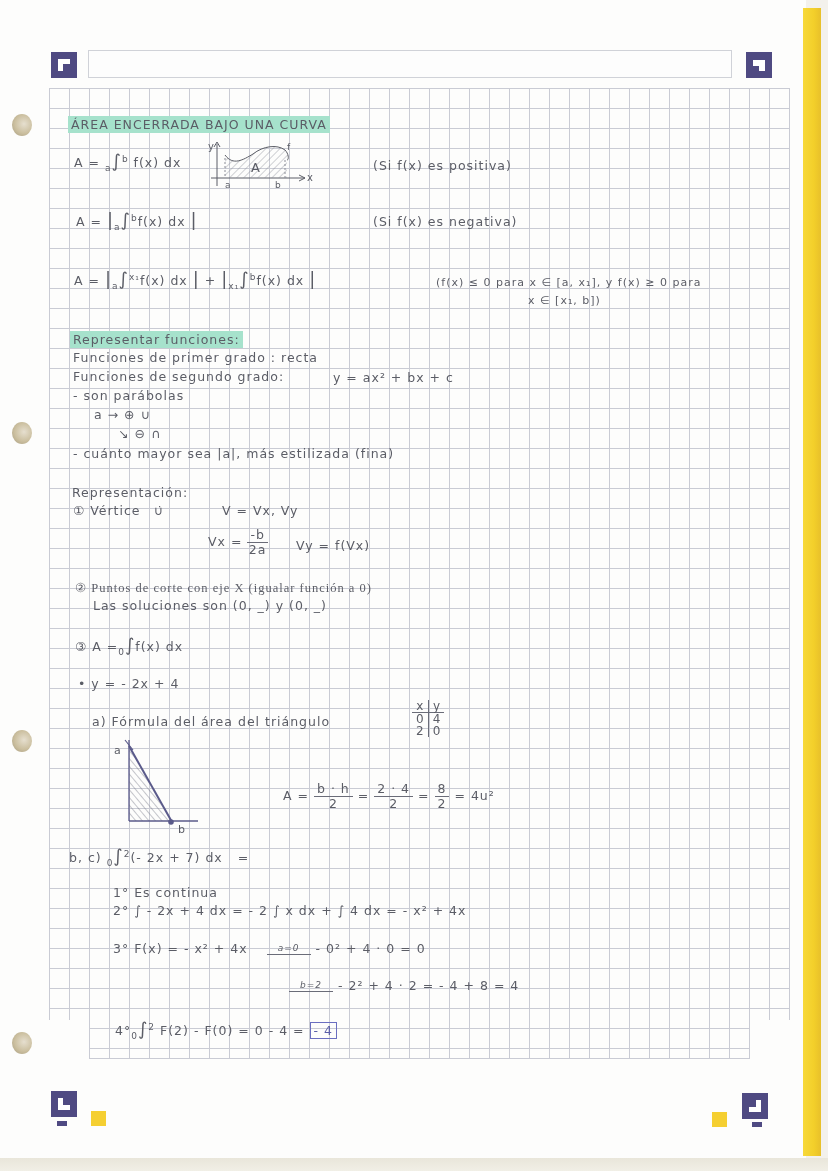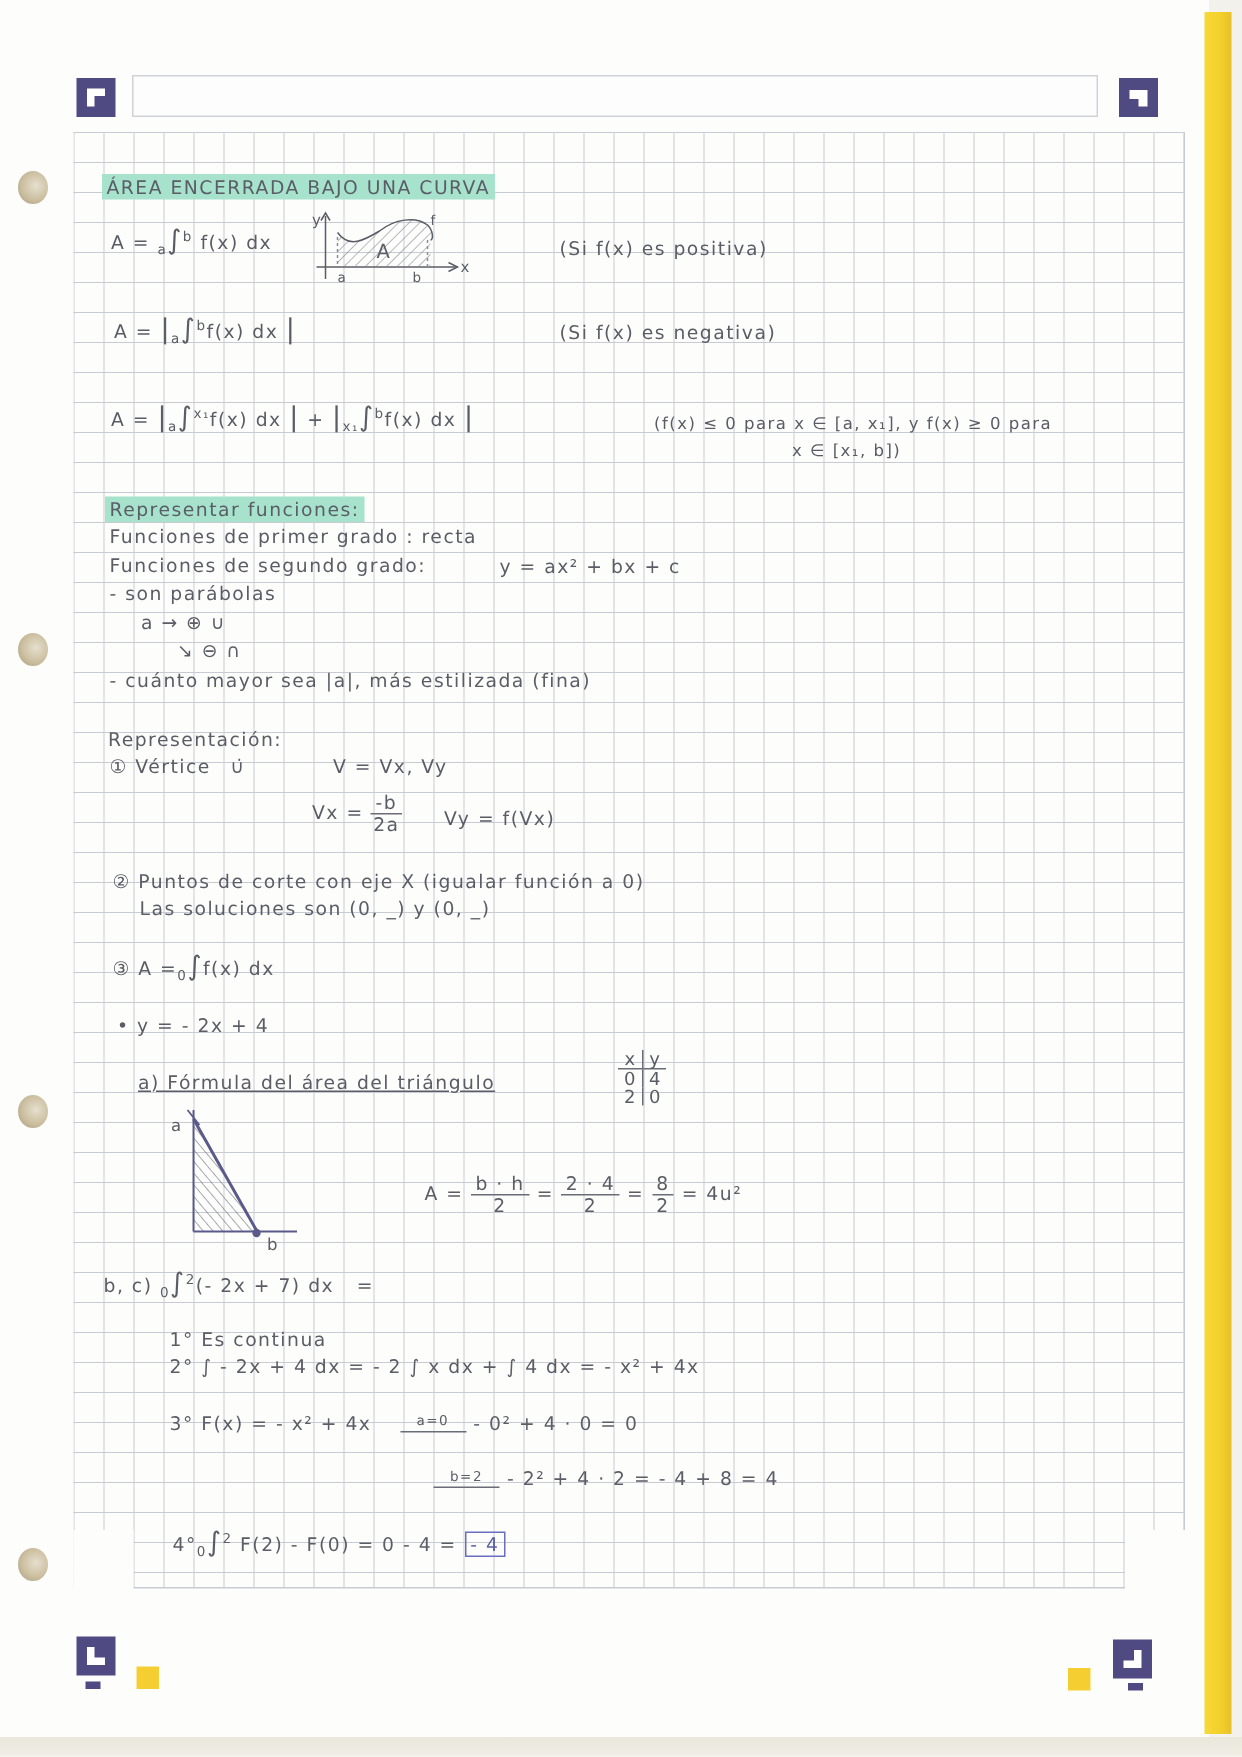--- a/index.html
+++ b/index.html
@@ -19,21 +19,21 @@
   .tiny-tab{position:absolute;width:10px;height:5px;background:#4f4a82;}
   .yellow-sq{position:absolute;width:15px;height:15px;background:#f5cf31;}
   .title-box{position:absolute;left:88px;top:50px;width:642px;height:26px;border:1px solid #d0d2d8;background:#fdfdfd;}
   .hole{position:absolute;width:20px;height:22px;border-radius:50%;background:radial-gradient(circle at 60% 45%,#e6dfcf 0,#cbbf9f 55%,#a59a7e 100%);}
   .hw{position:absolute;color:#5b5d66;font-family:"DejaVu Sans",sans-serif;font-size:12.5px;letter-spacing:1px;white-space:nowrap;line-height:1;}
   .hw.sm{font-size:11px;margin-left:41px;}
   .hl{background:#a6e2cc;padding:1px 3px;}
   .frac{display:inline-flex;flex-direction:column;align-items:center;vertical-align:middle;line-height:1.1;}
   .frac .num{border-bottom:1px solid #6a6c78;padding:0 3px;}
   .boxed{border:1px solid #6a6ec0;padding:0 3px;color:#5a5ea8;}
-  .arrow{display:inline-block;position:relative;width:44px;text-align:center;font-size:9px;vertical-align:middle;}
+  .arrow{display:inline-block;position:relative;width:44px;text-align:center;font-size:9px;vertical-align:middle;font-style:italic;}
   .arrow span{display:block;}
   .arrow::after{content:"";display:block;height:1px;background:#6a6c78;margin-top:1px;}
   .sup{font-size:9px;vertical-align:super;}
   .sub{font-size:9px;vertical-align:sub;}
   .integral{font-size:18px;}
   table.xy{position:absolute;left:412px;top:700px;border-collapse:collapse;color:#5b5d66;font-size:12px;}
   table.xy td{padding:0 4px;line-height:12px;text-align:center;}
   table.xy tr:first-child td{border-bottom:1px solid #6a6c78;}
   table.xy td:first-child{border-right:1px solid #6a6c78;}
 </style>
@@ -151,30 +151,30 @@
 <div class="hw" style="left:222px;top:505px;">V = Vx, Vy</div>
 <div class="hw" style="left:208px;top:528px;">
   <span>Vx =</span>
   <span class="frac">
       <span class="num">-b</span>
       <span>2a</span>
     </span>
 </div>
 <div class="hw" style="left:296px;top:540px;">Vy = f(Vx)</div>
 
-<div class="hw" style="left:75px;top:582px;">② Puntos de corte con eje X (igualar función a 0)</div>
+<div class="hw" style="left:75px;top:582px;font-family:Liberation Serif, serif;">② Puntos de corte con eje X (igualar función a 0)</div>
 <div class="hw" style="left:93px;top:600px;">Las soluciones son (0, _) y (0, _)</div>
 
 <div class="hw" style="left:75px;top:636px;">
   <span>③</span>
   <span>A =</span><span class="sub">0</span><span class="integral">∫</span><span>f(x) dx</span>
 </div>
 
 <div class="hw" style="left:78px;top:678px;">• y = - 2x + 4</div>
-<div class="hw" style="left:92px;top:716px;text-decoration:underline;">a) Fórmula del área del triángulo</div>
+<div class="hw" style="left:92px;top:716px;">a) Fórmula del área del triángulo</div>
 
 <table class="xy">
   <tbody>
       <tr>
     <td>x</td>
     <td>y</td>
   </tr>
   <tr>
     <td>0</td>
     <td>4</td>

